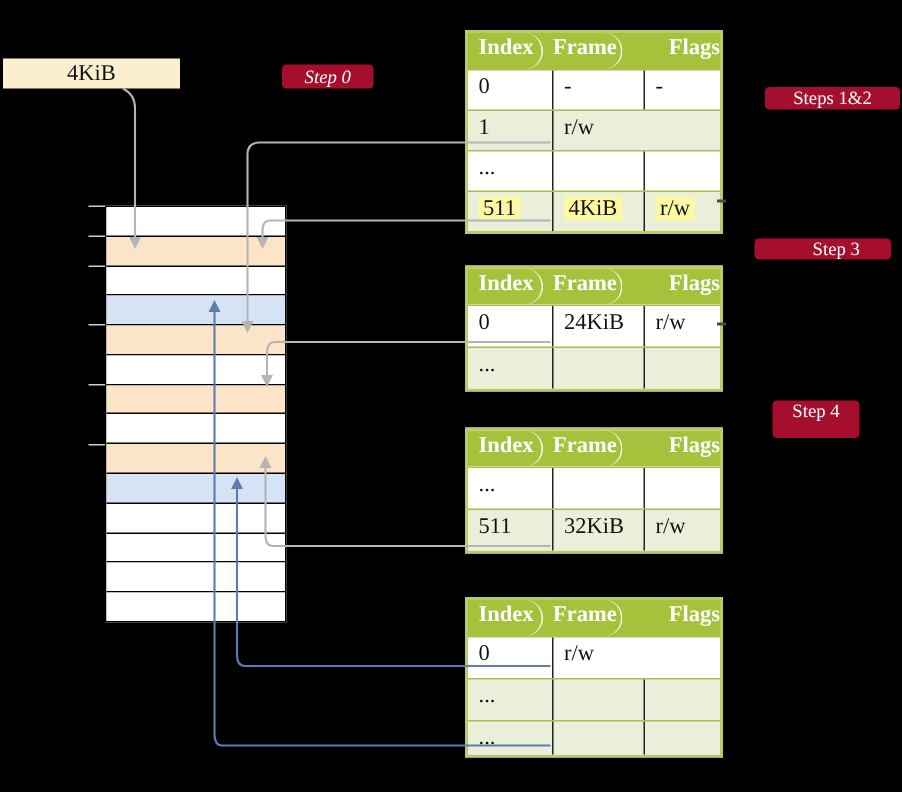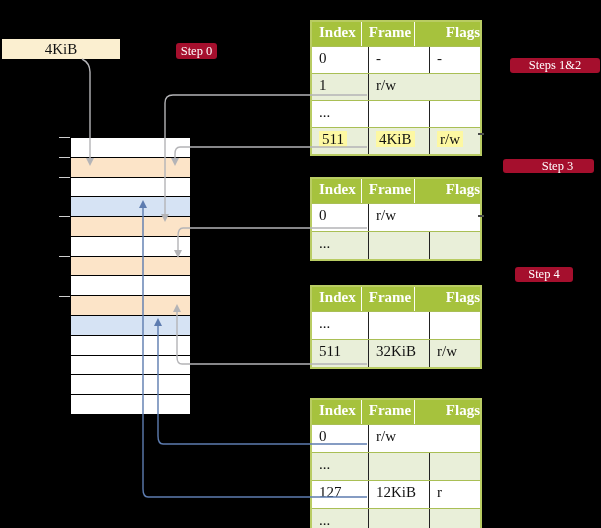--- a/index.html
+++ b/index.html
@@ -10,45 +10,45 @@
   
   .src-box{
     position:absolute;left:2px;top:39px;width:118px;height:20px;
     background:#fbefd0;color:#111;font-size:15px;text-align:center;line-height:20px;
   }
   
   .badge{
     position:absolute;background:#a50f2d;color:#fff;font-size:12.5px;
     text-align:center;border-radius:3px;white-space:nowrap;
   }
-  #badge-step0{left:176px;top:43px;width:41px;height:16px;line-height:16px;}
+  #badge-step0{left:188px;top:43px;width:61px;height:16px;line-height:16px;font-style:italic;}
   #badge-steps12{left:510px;top:22px;width:90px;height:15px;line-height:15px;margin-top:36px;}
   #badge-step3{left:503px;top:159px;width:73px;height:14px;line-height:14px;padding-left:18px;}
-  #badge-step4{left:515px;top:267px;width:58px;height:15px;line-height:15px;}
+  #badge-step4{left:515px;top:267px;width:58px;height:25px;line-height:15px;}
   
   #memory-stack{
     position:absolute;left:70px;top:137px;width:121px;height:278px;
     border:1px solid #000;background:#fff;display:flex;flex-direction:column;
     box-sizing:border-box;
   }
   .mem-row{flex:1;border-bottom:1px solid #000;}
   .mem-row:last-child{border-bottom:none;}
   .mem-row.free{background:#ffffff;}
   .mem-row.page-table{background:#fce4c8;}
   .mem-row.mapped{background:#d6e3f4;}
   .tick{position:absolute;left:59px;width:11px;height:1px;background:#cfcfcf;}
   
   .ptable{
     position:absolute;left:310px;width:172px;border:2px solid #b9cc63;
     background:#fff;box-sizing:border-box;
   }
   .hrow{display:flex;background:#a6c23d;height:24px;}
   .hcell{
     color:#fff;font-weight:bold;font-size:15px;box-sizing:border-box;
-    padding:2px 0 0 7px;border-right:1px solid #fdfdf5;
+    padding:2px 0 0 7px;border-right:1px solid #fdfdf5;border-radius:12px;
   }
   .hcell:last-child{border-right:none;margin-left:24px;}
   .brow{display:flex;border-top:1px solid #a9bf55;background:#fff;}
   .brow.alt{background:#e9efd9;}
   .bcell{
     font-size:15px;color:#111;box-sizing:border-box;padding:3px 0 0 7px;
     border-right:1px solid #222;overflow:hidden;white-space:nowrap;
   }
   .bcell:last-child{border-right:none;}
   .c0{width:57px;} .c1{width:61px;} .c2{flex:1;}
@@ -120,20 +120,21 @@
       </div>
     </div>
   <div class="ptable" id="ptable-1" style="top:177px">
       <div class="hrow">
         <div class="hcell c0">Index</div>
         <div class="hcell c1">Frame</div>
         <div class="hcell c2">Flags</div>
       </div>
       <div class="brow" style="height: 27px;">
         <div class="bcell c0">0</div>
+        <div class="bcell c1">24KiB</div>
         <div class="bcell c2">r/w</div>
       </div>
       <div class="brow alt" style="height: 27px;">
         <div class="bcell c0">...</div>
         <div class="bcell c1"></div>
         <div class="bcell c2"></div>
       </div>
     </div>
   <div class="ptable" id="ptable-2" style="top:285px">
       <div class="hrow">
@@ -159,25 +160,20 @@
         <div class="hcell c2">Flags</div>
       </div>
       <div class="brow" style="height: 27px;">
         <div class="bcell c0">0</div>
         <div class="bcell c2">r/w</div>
       </div>
       <div class="brow alt" style="height: 27px;">
         <div class="bcell c0">...</div>
         <div class="bcell c1"></div>
         <div class="bcell c2"></div>
-      </div>
-      <div class="brow" style="height: 27px;">
-        <div class="bcell c0">127</div>
-        <div class="bcell c1">12KiB</div>
-        <div class="bcell c2">r</div>
       </div>
       <div class="brow alt" style="height: 22px;">
         <div class="bcell c0">...</div>
         <div class="bcell c1"></div>
         <div class="bcell c2"></div>
       </div>
     </div>
 
   <svg id="arrows" width="601" height="528" viewBox="0 0 601 528">
     <g fill="none" stroke="#b4b4b7" stroke-width="1.4" stroke-linejoin="round">

